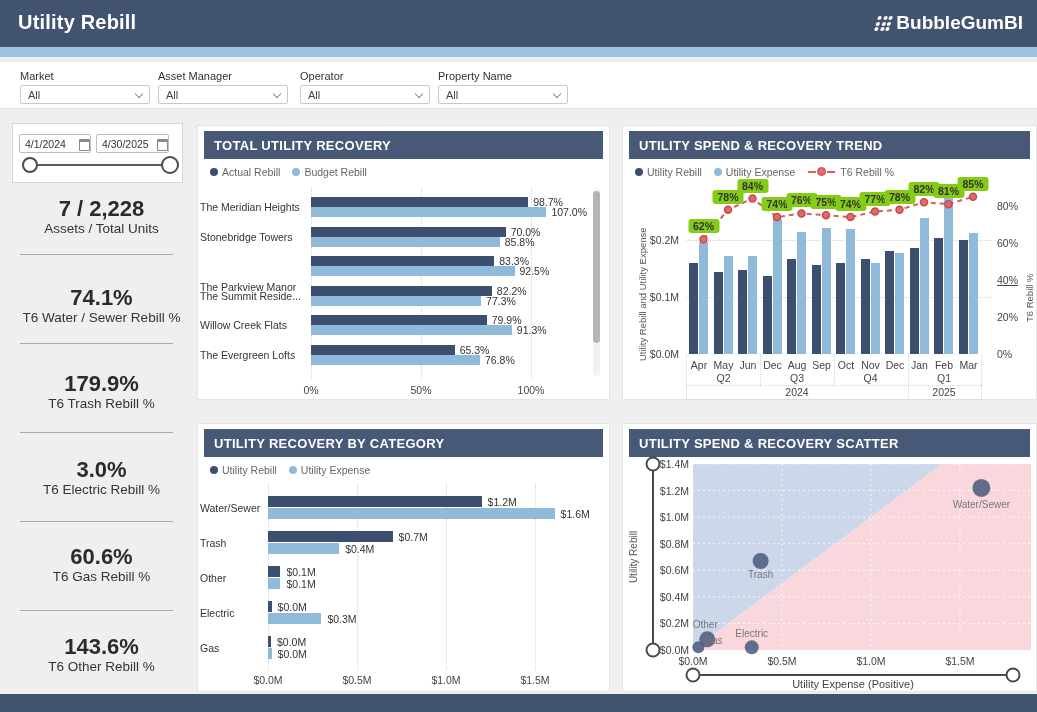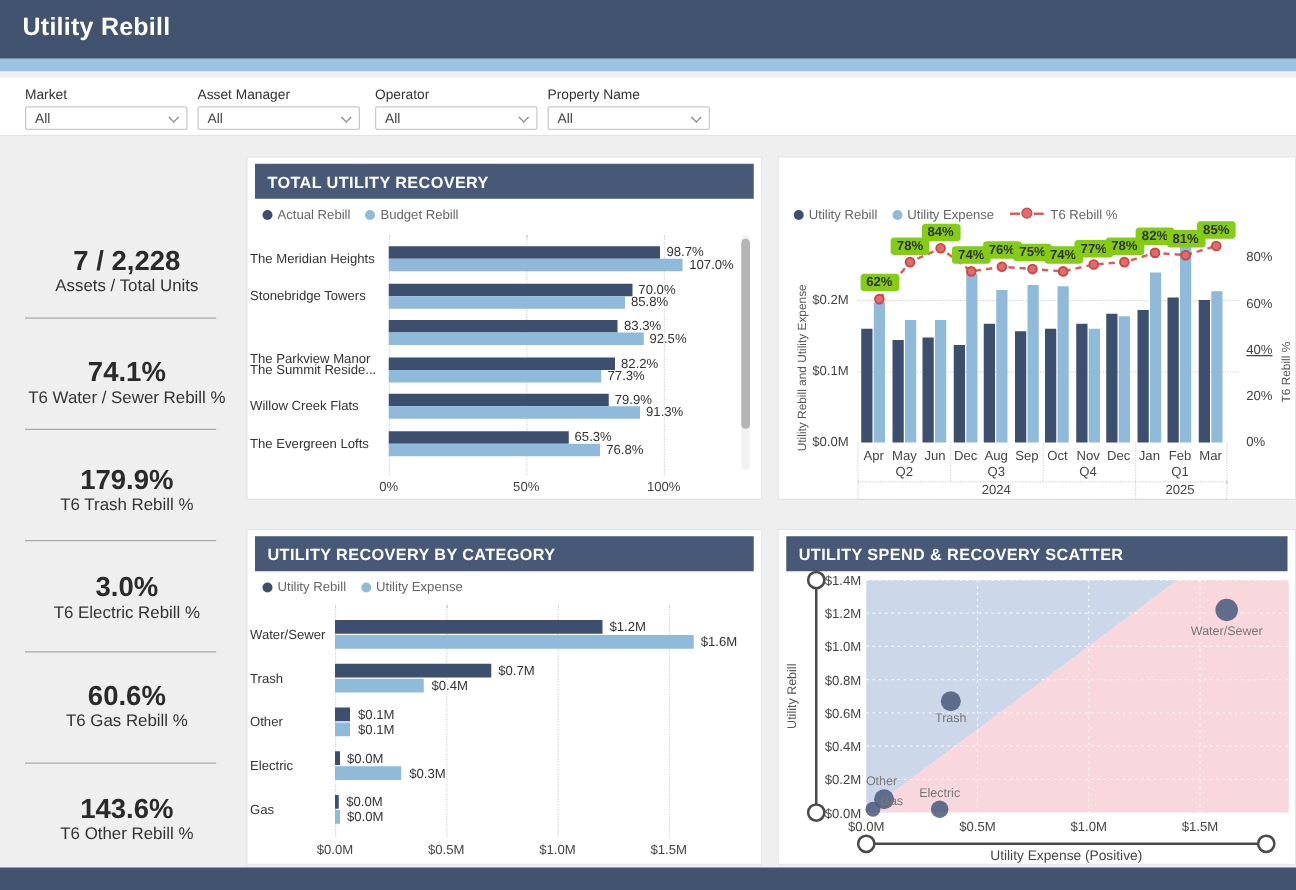--- a/index.html
+++ b/index.html
@@ -51,20 +51,34 @@
   .sb-thumb{position:absolute;background:#b5b5b5;border-radius:4px;}
   .footer{left:0;top:694px;width:1037px;height:18px;background:#42536f;}
 </style>
 </head>
 <body>
 
 <div class="app">
 
   <div class="abs topbar"></div>
   <div class="abs page-title">Utility Rebill</div>
+  <div class="abs brand">
+    <span class="brand-grid">
+        <i></i>
+        <i></i>
+        <i></i>
+        <i></i>
+        <i></i>
+        <i></i>
+        <i></i>
+        <i></i>
+        <i></i>
+      </span>
+    <span>BubbleGumBI</span>
+  </div>
   <div class="abs strip"></div>
 
   <div class="abs filterbar" id="filterbar">
       <div class="filter-label" style="left: 20px; top: 8px;">Market</div>
       <div class="select" style="left: 20px; top: 23px;">
         <div style="">All</div>
         <div class="chev" style=""></div>
       </div>
       <div class="filter-label" style="left: 158px; top: 8px;">Asset Manager</div>
       <div class="select" style="left: 158px; top: 23px;">
@@ -76,20 +90,29 @@
         <div style="">All</div>
         <div class="chev" style=""></div>
       </div>
       <div class="filter-label" style="left: 438px; top: 8px;">Property Name</div>
       <div class="select" style="left: 438px; top: 23px;">
         <div style="">All</div>
         <div class="chev" style=""></div>
       </div>
     </div>
 
+  <div class="abs datecard">
+    <div class="dinput" style="left:6px;top:10px;width:72px;">4/1/2024</div>
+    <span class="cal" style="left:66px;top:15px;"></span>
+    <div class="dinput" style="left:83px;top:10px;width:73px;">4/30/2025</div>
+    <span class="cal" style="left:144px;top:15px;"></span>
+    <div class="sl-line" style="left:16px;top:40px;width:142px;"></div>
+    <div class="sl-handle" style="left:9px;top:33px;width:16px;height:16px;"></div>
+    <div class="sl-handle" style="left:148px;top:32px;width:18px;height:18px;"></div>
+  </div>
 
   <div id="kpis">
       <div class="kpi-value" style="top: 196px;">7 / 2,228</div>
       <div class="kpi-label" style="top: 221px;">Assets / Total Units</div>
       <div class="kpi-div" style="top: 254px;"></div>
       <div class="kpi-value" style="top: 285px;">74.1%</div>
       <div class="kpi-label" style="top: 310px;">T6 Water / Sewer Rebill %</div>
       <div class="kpi-div" style="top: 343px;"></div>
       <div class="kpi-value" style="top: 371px;">179.9%</div>
       <div class="kpi-label" style="top: 396px;">T6 Trash Rebill %</div>
@@ -150,20 +173,21 @@
       <div class="rowlabel" style="left: 2px; top: 222.5px; width: 106px;">The Evergreen Lofts</div>
       <div class="bar" style="left: 113px; top: 218.5px; width: 143.66px; height: 10px; background: rgb(60, 79, 110);"></div>
       <div class="bar" style="left: 113px; top: 228.5px; width: 168.96px; height: 10px; background: rgb(143, 186, 218);"></div>
       <div class="blabel" style="left: 261.66px; top: 217.5px;">65.3%</div>
       <div class="blabel" style="left: 286.96px; top: 227.5px;">76.8%</div>
       <div class="sb-track" style="left: 395px; top: 62px; width: 7px; height: 188px;"></div>
       <div class="sb-thumb" style="left: 395px; top: 65px; width: 7px; height: 152px;"></div>
     </div>
 
   <div class="card" id="card-trend" style="left:622px;top:125px;width:415px;height:275px;">
+    <div class="card-header">UTILITY SPEND &amp; RECOVERY TREND</div>
     <div class="legend" id="legend-trend">
         <div style="display: flex; align-items: center;">
           <div class="ldot" style="background: rgb(60, 79, 110);"></div>
           <span>Utility Rebill</span>
         </div>
         <div style="display: flex; align-items: center;">
           <div class="ldot" style="background: rgb(143, 186, 218);"></div>
           <span>Utility Expense</span>
         </div>
         <div style="display: flex; align-items: center;">

